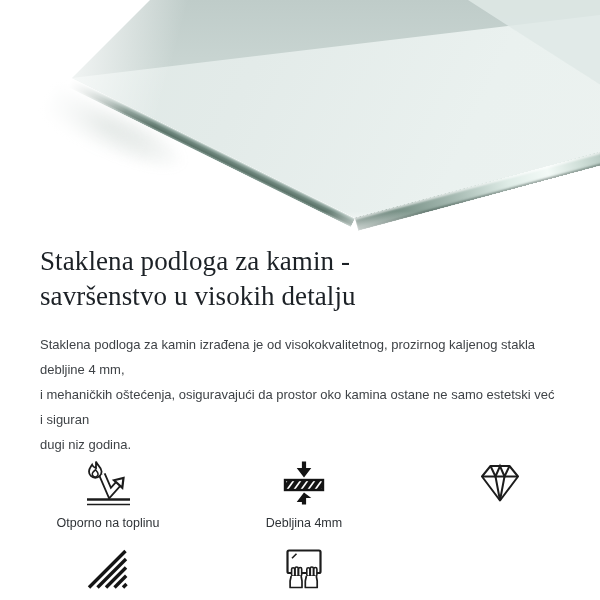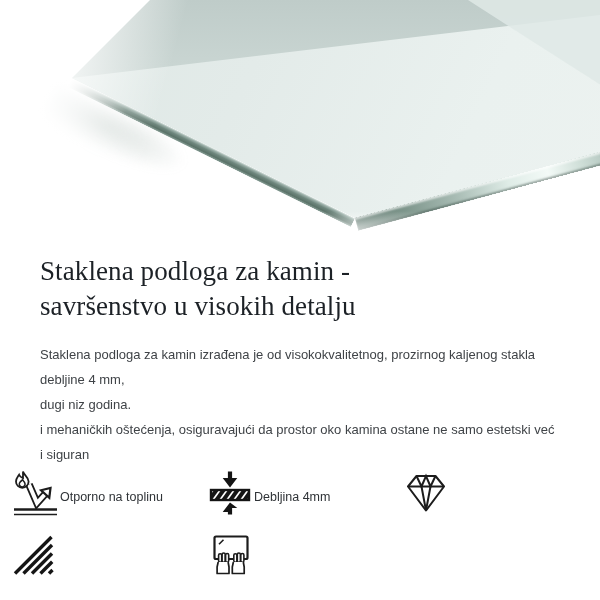--- a/index.html
+++ b/index.html
@@ -52,37 +52,37 @@
     background:linear-gradient(105deg,#ffffff 15%,rgba(255,255,255,0) 52%);
   }
   .fade-bottom{
     position:absolute;left:0;bottom:0;width:100%;height:24px;
     background:linear-gradient(to top,rgba(255,255,255,.9),rgba(255,255,255,0));
   }
 
   
   .content{padding:0 40px;}
   .title{
-    margin-top:19px;
+    margin-top:9px;
     font-family:"Liberation Serif", serif;
     font-size:27px;line-height:35px;font-weight:400;
     color:#1c2126;letter-spacing:.1px;
   }
   .body-text{
     margin-top:6px;
     font-size:13px;line-height:25px;color:#3f4347;
   }
 
   
   .features{
     display:grid;grid-template-columns:repeat(3,1fr);
     padding:2px 2px 0 10px;row-gap:14px;
   }
   .feature{
-    display:flex;align-items:center;
+    display:flex;flex-direction:column;align-items:center;
   }
   .feature .icon-box{height:48px;display:flex;align-items:flex-end;justify-content:center;}
   .feature .label{
     margin-top:9px;font-size:12.5px;color:#2f3337;line-height:15px;
   }
   svg{display:block;}
 </style>
 </head>
 <body>
 
@@ -99,22 +99,22 @@
     <div class="fade-bottom"></div>
   </div>
 
   <div class="content">
     <h1 class="title">
       <div>Staklena podloga za kamin -</div>
       <div>savršenstvo u visokih detalju</div>
     </h1>
     <div class="body-text">
       <div>Staklena podloga za kamin izrađena je od visokokvalitetnog, prozirnog kaljenog stakla debljine 4 mm,</div>
+      <div>i mehaničkih oštećenja, osiguravajući da prostor oko kamina ostane ne samo estetski već i siguran</div>
       <div>dugi niz godina.</div>
-      <div>i mehaničkih oštećenja, osiguravajući da prostor oko kamina ostane ne samo estetski već i siguran</div>
     </div>
   </div>
 
   <div class="features">
 
     <div class="feature">
       <div class="icon-box">
         <svg width="50" height="48" viewBox="0 0 50 48" fill="none" stroke="#1c1c1c">
           <line x1="4" y1="40.5" x2="47" y2="40.5" stroke-width="2.6"></line>
           <line x1="4" y1="45.5" x2="47" y2="45.5" stroke-width="1.5"></line>

